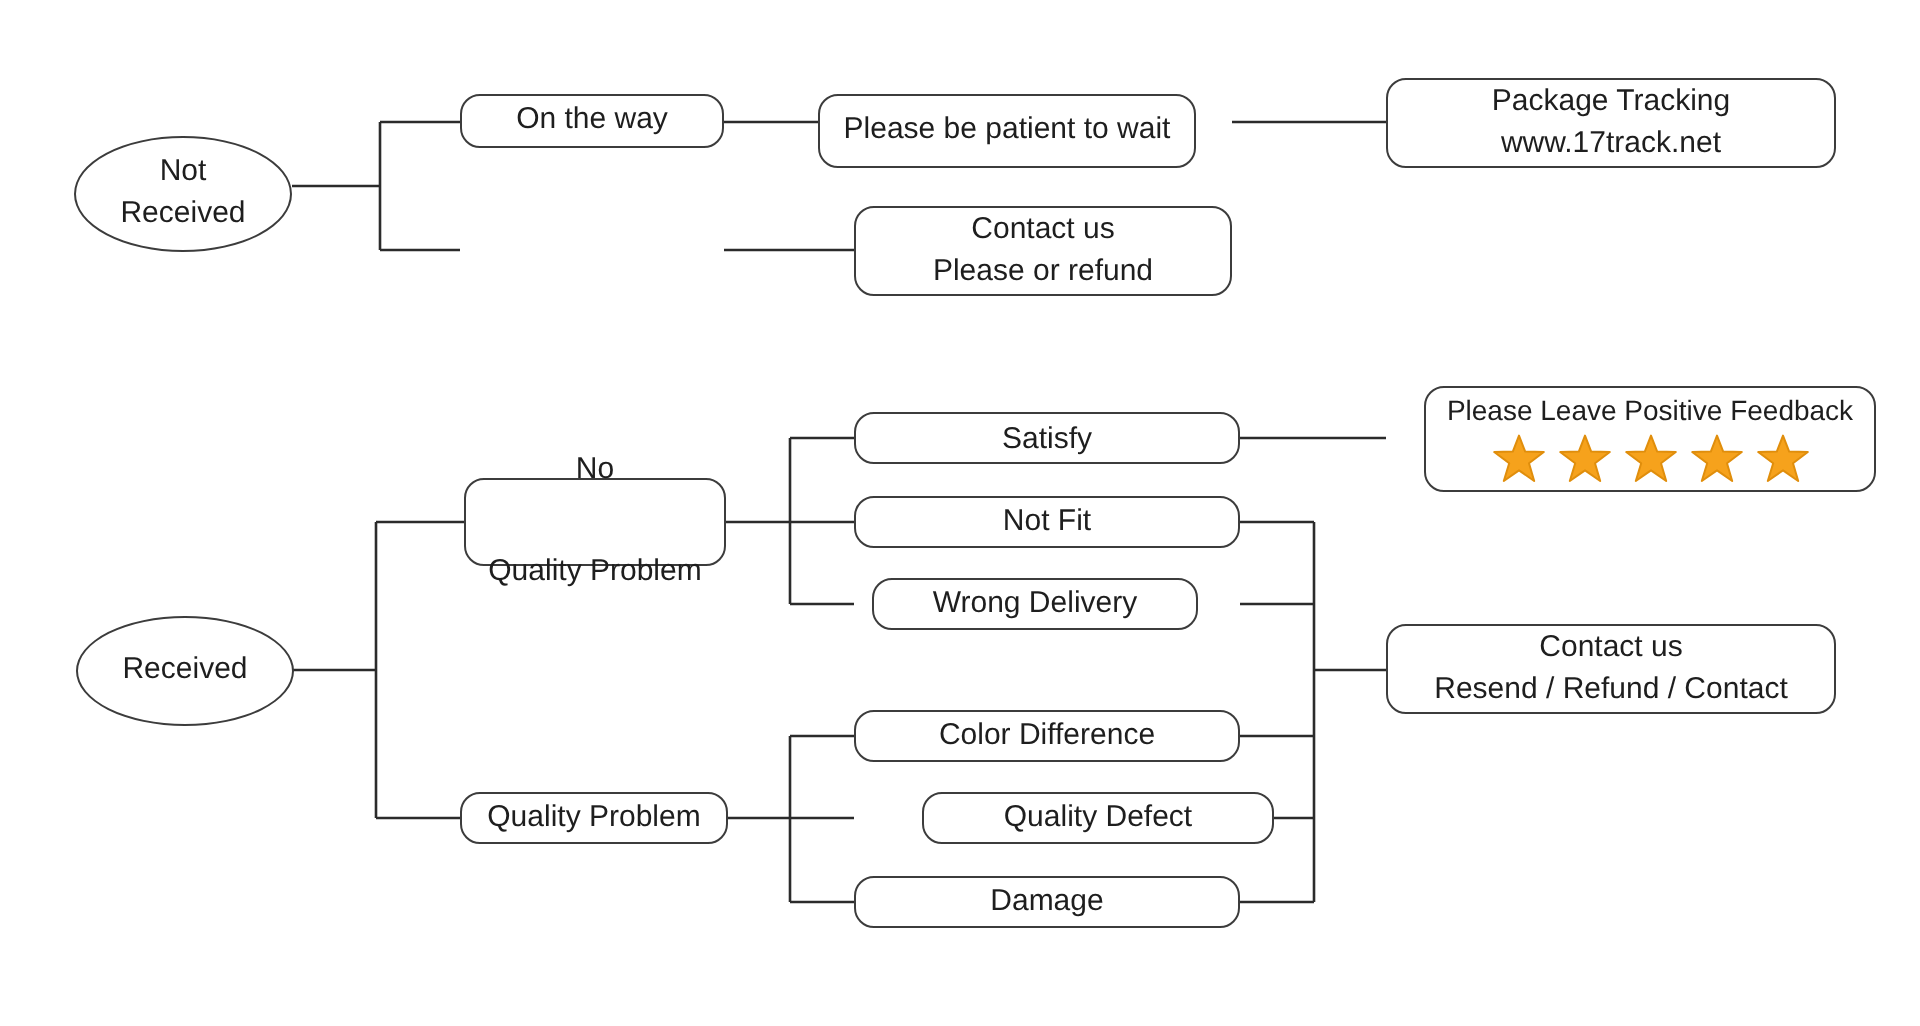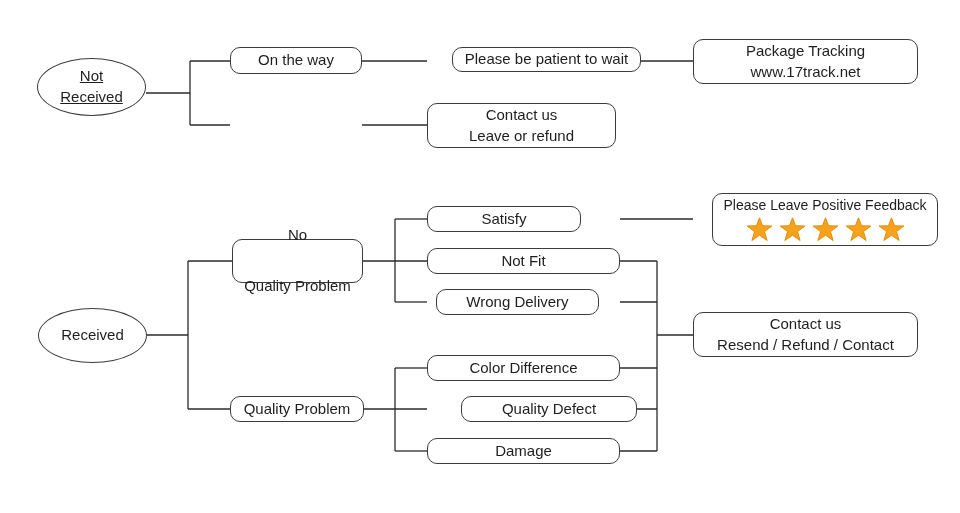--- a/index.html
+++ b/index.html
@@ -92,54 +92,54 @@
     <line x1="395" y1="451" x2="427" y2="451"></line>
     <line x1="620" y1="261" x2="657" y2="261"></line>
     <line x1="620" y1="302" x2="657" y2="302"></line>
     <line x1="620" y1="368" x2="657" y2="368"></line>
     <line x1="620" y1="409" x2="657" y2="409"></line>
     <line x1="620" y1="451" x2="657" y2="451"></line>
     <line x1="657" y1="261" x2="657" y2="451"></line>
     <line x1="657" y1="335" x2="693" y2="335"></line>
   </svg>
 
-  <div class="node ellipse" style="left:37px; top:58px; width:109px; height:58px;text-decoration:underline;">
+  <div class="node ellipse" style="left:37px; top:68px; width:109px; height:58px;">
     <span>Not</span>
     <span>Received</span>
   </div>
 
   <div class="node" style="left:230px; top:47px; width:132px; height:27px;">
     <span>On the way</span>
   </div>
 
-  <div class="node" style="left:452px; top:47px; width:189px; height:25px;">
+  <div class="node" style="left:409px; top:47px; width:189px; height:37px;">
     <span>Please be patient to wait</span>
   </div>
 
   <div class="node" style="left:693px; top:39px; width:225px; height:45px;">
     <span>Package Tracking</span>
     <span>www.17track.net</span>
   </div>
 
 
   <div class="node" style="left:427px; top:103px; width:189px; height:45px;">
     <span>Contact us</span>
-    <span>Leave or refund</span>
+    <span>Please or refund</span>
   </div>
 
   <div class="node ellipse" style="left:38px; top:308px; width:109px; height:55px;">
     <span>Received</span>
   </div>
 
   <div class="node" style="left:232px; top:239px; width:131px; height:44px;gap:30px;">
     <span>No</span>
     <span>Quality Problem</span>
   </div>
 
-  <div class="node" style="left:427px; top:206px; width:154px; height:26px;">
+  <div class="node" style="left:427px; top:206px; width:193px; height:26px;justify-content:flex-end;">
     <span>Satisfy</span>
   </div>
 
   <div class="node" style="left:427px; top:248px; width:193px; height:26px;">
     <span>Not Fit</span>
   </div>
 
   <div class="node" style="left:436px; top:289px; width:163px; height:26px;">
     <span>Wrong Delivery</span>
   </div>

